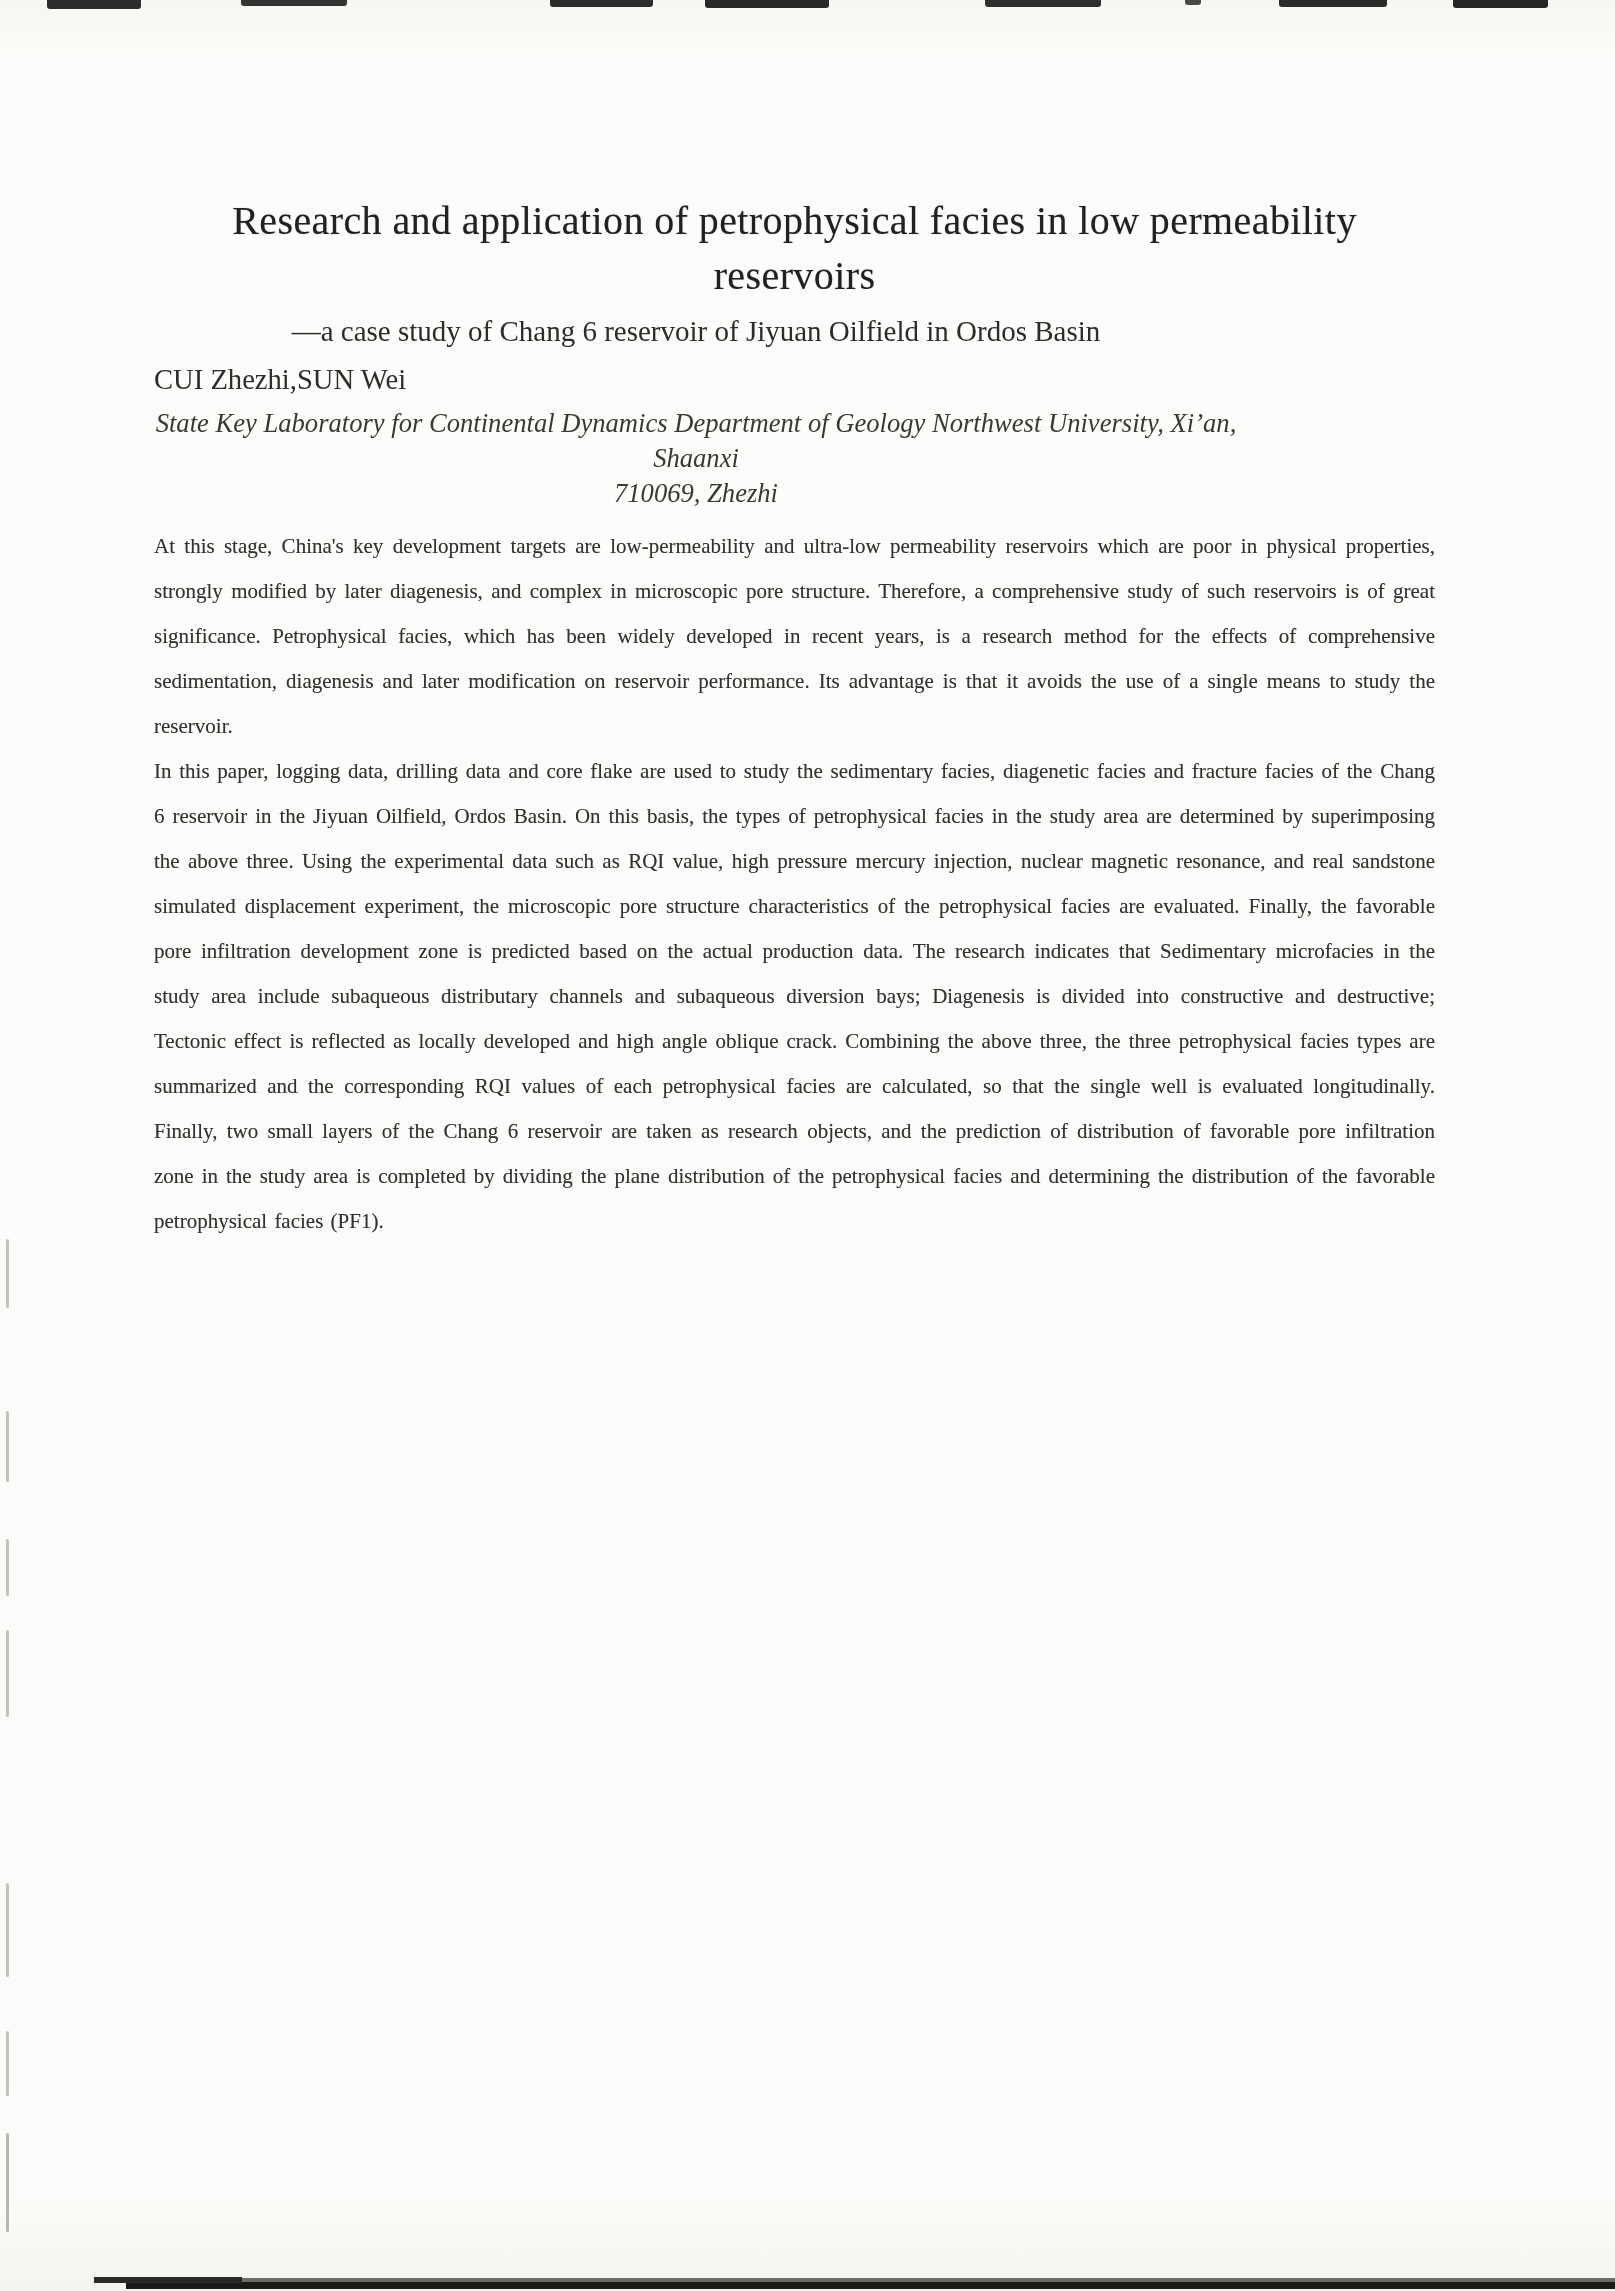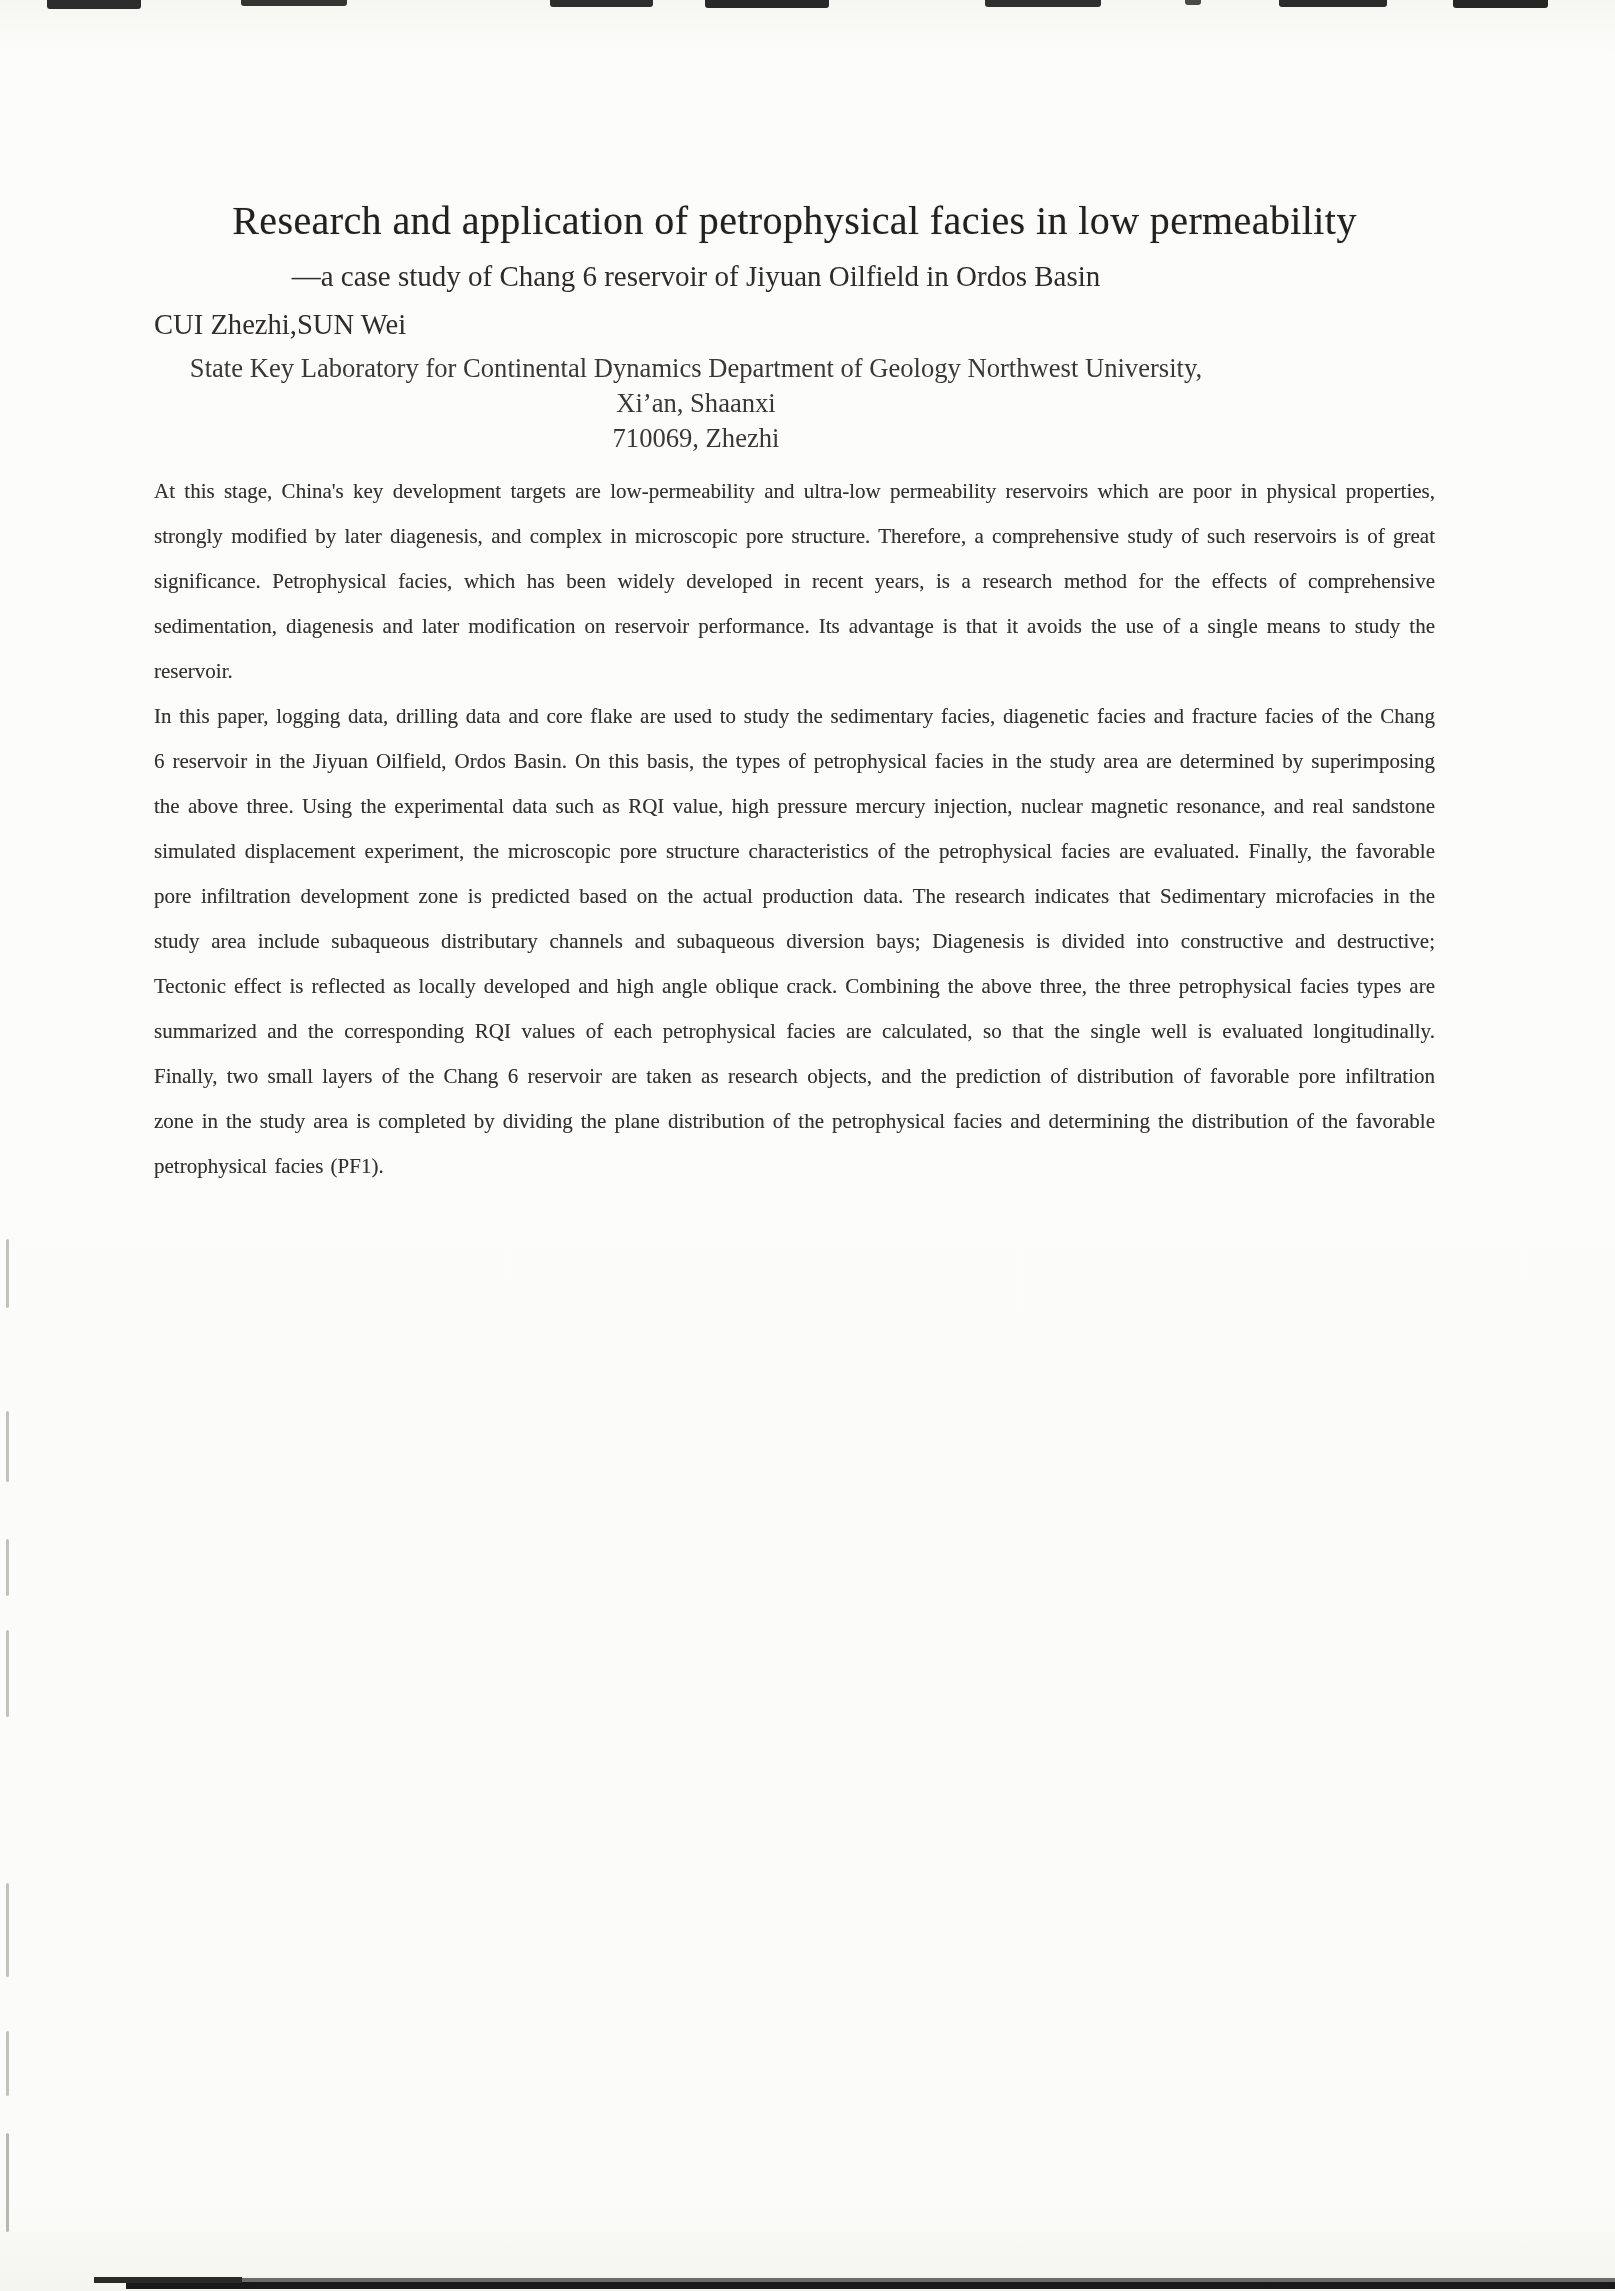--- a/index.html
+++ b/index.html
@@ -60,20 +60,21 @@
     padding-right: 197px;
     color: #2e2c2a;
   }
   .authors {
     margin-top: 7.9px;
     font-size: 28.6px; line-height: 37px;
     padding-right: 197px;
     color: #302e2c;
   }
   .affil {
+    font-style: italic;
     font-size: 26.6px; line-height: 35px;
     text-align: center;
     padding-right: 197px;
     color: #3a3835;
   }
   .affil1 { margin-top: 7.9px; }
   .body-p {
     margin: 0;
     font-size: 21px; line-height: 45px;
     text-align: justify;
@@ -105,20 +106,21 @@
   <div class="left-mark lm2"></div>
   <div class="left-mark lm3"></div>
   <div class="left-mark lm4"></div>
   <div class="left-mark lm5"></div>
   <div class="left-mark lm6"></div>
   <div class="left-mark lm7"></div>
 
   <main class="content">
     <h1 class="title">
       <span class="tline">Research and application of petrophysical facies in low permeability</span>
+      <span class="tline">reservoirs</span>
     </h1>
     <div class="subtitle">—a case study of Chang 6 reservoir of Jiyuan Oilfield in Ordos Basin</div>
     <div class="authors">CUI Zhezhi,SUN Wei</div>
     <div class="affil affil1">State Key Laboratory for Continental Dynamics Department of Geology Northwest University, Xi’an, Shaanxi</div>
     <div class="affil affil2">710069, Zhezhi</div>
     <p class="body-p first">At this stage, China's key development targets are low-permeability and ultra-low permeability reservoirs which are poor in physical properties, strongly modified by later diagenesis, and complex in microscopic pore structure. Therefore, a comprehensive study of such reservoirs is of great significance. Petrophysical facies, which has been widely developed in recent years, is a research method for the effects of comprehensive sedimentation, diagenesis and later modification on reservoir performance. Its advantage is that it avoids the use of a single means to study the reservoir.</p>
     <p class="body-p">In this paper, logging data, drilling data and core flake are used to study the sedimentary facies, diagenetic facies and fracture facies of the Chang 6 reservoir in the Jiyuan Oilfield, Ordos Basin. On this basis, the types of petrophysical facies in the study area are determined by superimposing the above three. Using the experimental data such as RQI value, high pressure mercury injection, nuclear magnetic resonance, and real sandstone simulated displacement experiment, the microscopic pore structure characteristics of the petrophysical facies are evaluated. Finally, the favorable pore infiltration development zone is predicted based on the actual production data. The research indicates that Sedimentary microfacies in the study area include subaqueous distributary channels and subaqueous diversion bays; Diagenesis is divided into constructive and destructive; Tectonic effect is reflected as locally developed and high angle oblique crack. Combining the above three, the three petrophysical facies types are summarized and the corresponding RQI values of each petrophysical facies are calculated, so that the single well is evaluated longitudinally. Finally, two small layers of the Chang 6 reservoir are taken as research objects, and the prediction of distribution of favorable pore infiltration zone in the study area is completed by dividing the plane distribution of the petrophysical facies and determining the distribution of the favorable petrophysical facies (PF1).</p>
   </main>
 
 </div>

